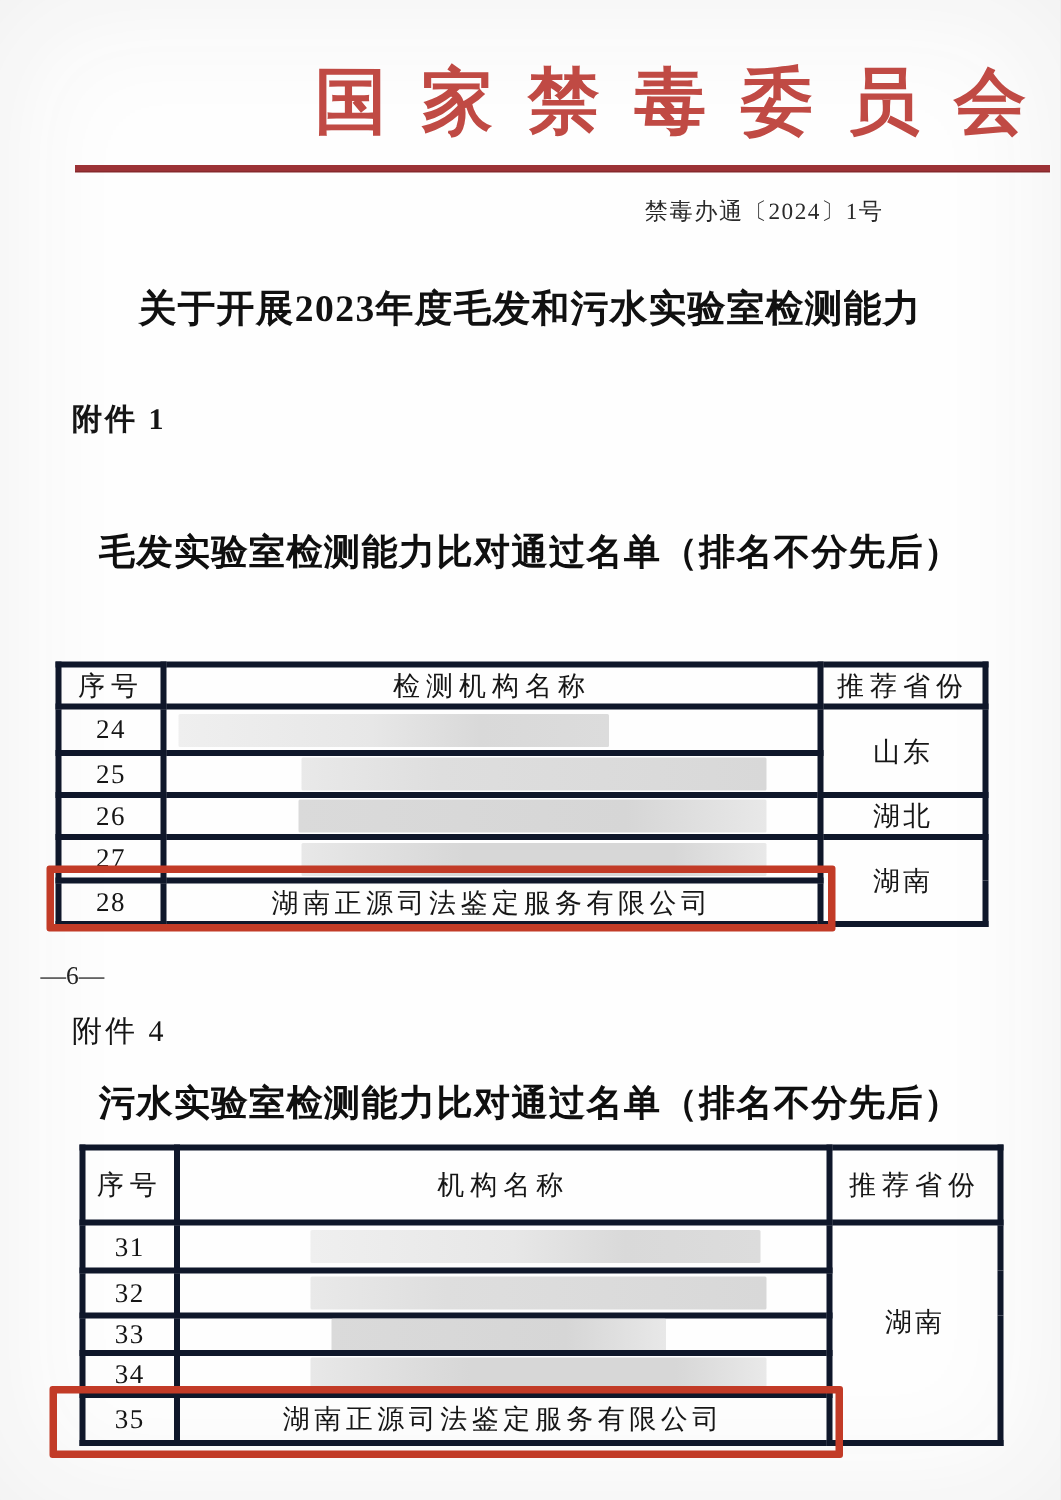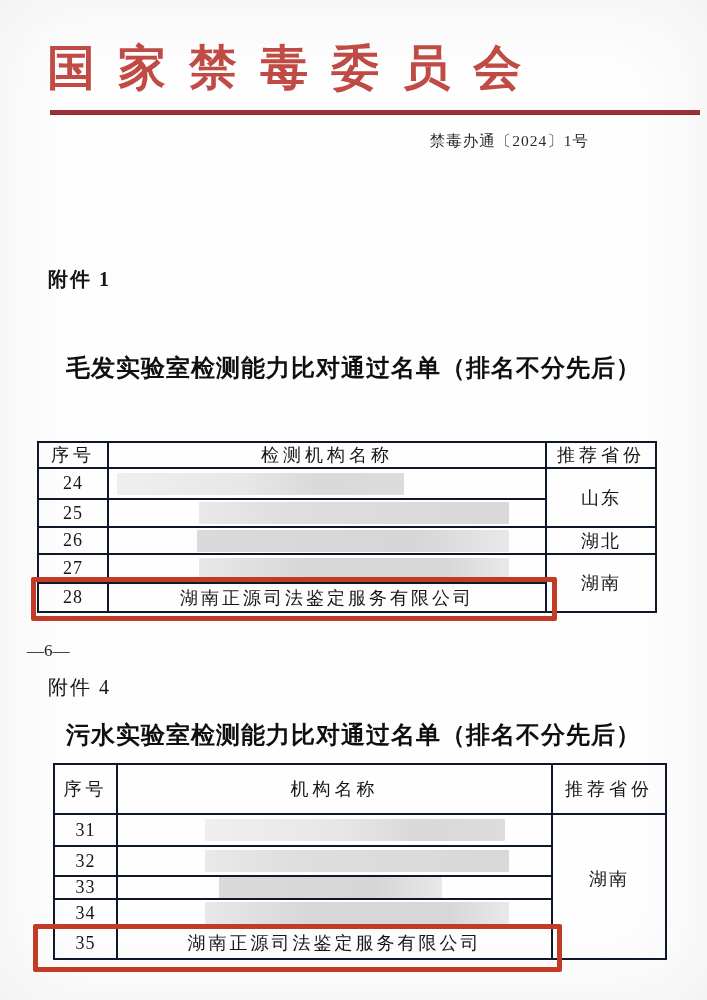--- a/index.html
+++ b/index.html
@@ -14,21 +14,21 @@
     background: #fefefe;
     overflow: hidden;
     box-shadow: inset 0 0 90px rgba(60,60,60,0.07);
     color: #1c1c1c;
   }
 
   
   .org-name {
     position: absolute;
     top: 36px; left: 0; right: 0;
-    text-align: left;
+    text-align: right;
     font-size: 48px;
     font-weight: bold;
     color: #c04a44;
     letter-spacing: 0.48em;
     text-indent: 0.48em;
     white-space: nowrap;
     padding-left: 24px;
   }
   .header-rule {
     position: absolute;
@@ -90,21 +90,21 @@
     color: #222;
   }
 
   
   table.doc-table {
     position: absolute;
     border-collapse: collapse;
     table-layout: fixed;
   }
   table.doc-table td {
-    border: 2px solid #0f172a;
+    border: 4px solid #0f172a;
     text-align: center;
     vertical-align: middle;
     font-size: 18px;
     color: #161616;
     overflow: hidden;
   }
   table.t1 { top: 441px; left: 37px; width: 618px; }
   table.t2 { top: 763px; left: 53px; width: 612px; }
 
   td.head-cell { font-size: 17px; letter-spacing: 4px; }
@@ -137,20 +137,21 @@
 </style>
 </head>
 <body>
 
 <div class="page">
 
   <div class="org-name">国家禁毒委员会</div>
   <div class="header-rule"></div>
   <div class="doc-number">禁毒办通〔2024〕1号</div>
 
+  <div class="notice-title l1">关于开展2023年度毛发和污水实验室检测能力</div>
 
   <div class="attachment-label a1">附件 1</div>
   <div class="section-title s1">毛发实验室检测能力比对通过名单（排名不分先后）</div>
 
   <table class="doc-table t1">
     <colgroup>
         <col style="width:70px">
         <col style="width:438px">
         <col style="width:110px">
       </colgroup>

